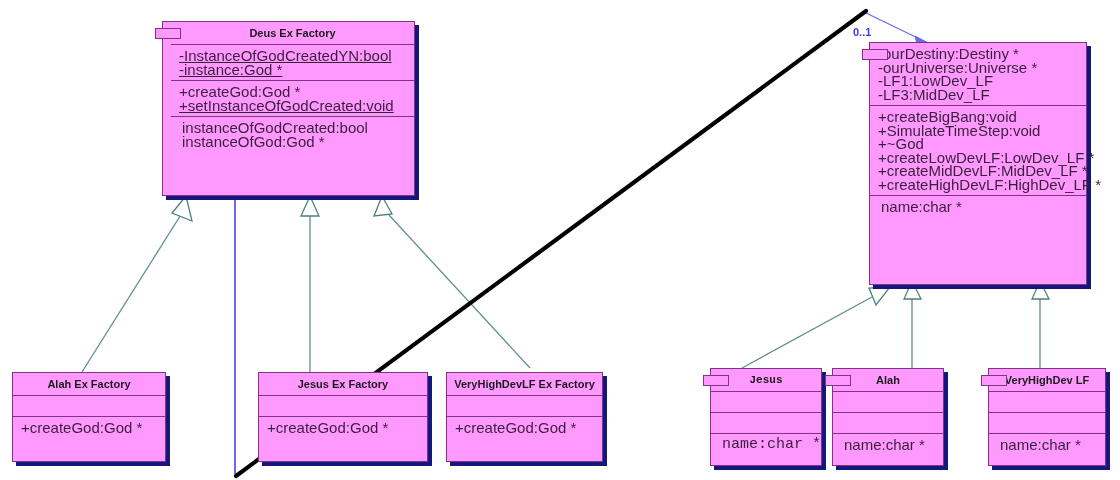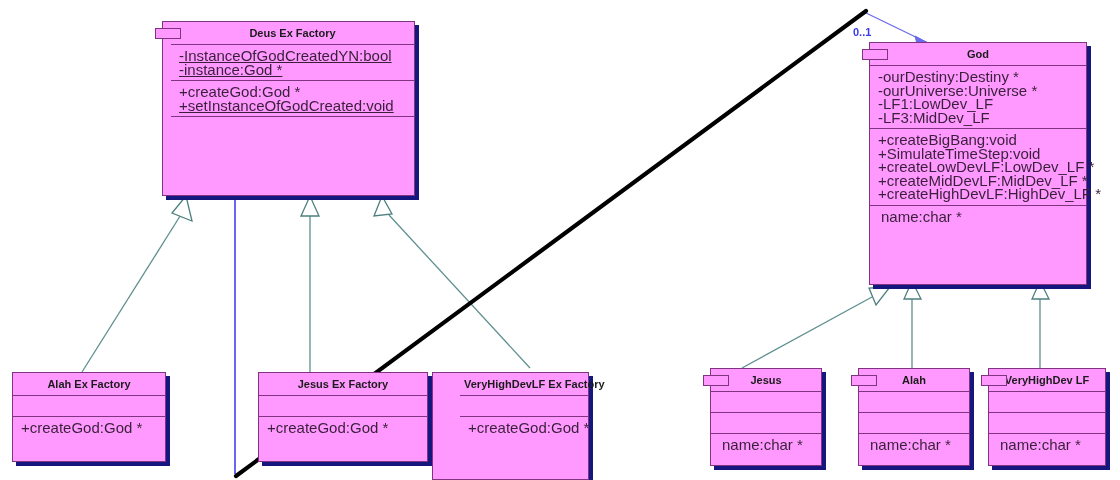--- a/index.html
+++ b/index.html
@@ -125,34 +125,38 @@
     <div class="tab"></div>
     <div class="cls-title">Deus Ex Factory</div>
     <div class="compartment">
       <div class="member static">-InstanceOfGodCreatedYN:bool</div>
       <div class="member static">-instance:God *</div>
     </div>
     <div class="compartment">
       <div class="member">+createGod:God *</div>
       <div class="member static">+setInstanceOfGodCreated:void</div>
     </div>
+    <div class="compartment last">
+      <div class="member pad-left">instanceOfGodCreated:bool</div>
+      <div class="member pad-left">instanceOfGod:God *</div>
+    </div>
   </div>
 
   <div class="uml-class" style="left:869px; top:42px; width:218px; height:243px;">
     <div class="tab"></div>
-    <div class="cls-title">God</div>
     <div class="compartment">
       <div class="member">-ourDestiny:Destiny *</div>
       <div class="member">-ourUniverse:Universe *</div>
       <div class="member">-LF1:LowDev_LF</div>
       <div class="member">-LF3:MidDev_LF</div>
     </div>
     <div class="compartment">
       <div class="member">+createBigBang:void</div>
       <div class="member">+SimulateTimeStep:void</div>
+      <div class="member">+~God</div>
       <div class="member">+createLowDevLF:LowDev_LF *</div>
       <div class="member">+createMidDevLF:MidDev_LF *</div>
       <div class="member">+createHighDevLF:HighDev_LF *</div>
     </div>
     <div class="compartment last">
       <div class="member pad-left">name:char *</div>
     </div>
   </div>
 
   <div class="uml-class" style="left:12px; top:372px; width:154px; height:90px;">
@@ -164,39 +168,39 @@
   </div>
 
   <div class="uml-class" style="left:258px; top:372px; width:170px; height:90px;">
     <div class="cls-title">Jesus Ex Factory</div>
     <div class="compartment empty-comp"></div>
     <div class="compartment last">
       <div class="member">+createGod:God *</div>
     </div>
   </div>
 
-  <div class="uml-class" style="left:432px; top:372px; width:157px; height:108px;padding-left:27px;">
+  <div class="uml-class" style="left:446px; top:372px; width:157px; height:90px;">
     <div class="cls-title">VeryHighDevLF Ex Factory</div>
     <div class="compartment empty-comp"></div>
     <div class="compartment last">
       <div class="member">+createGod:God *</div>
     </div>
   </div>
 
-  <div class="uml-class" style="left:710px; top:368px; width:112px; height:98px;">
+  <div class="uml-class" style="left:710px; top:368px; width:112px; height:98px;font-family:Liberation Mono, monospace;">
     <div class="tab"></div>
     <div class="cls-title">Jesus</div>
     <div class="compartment empty-comp"></div>
     <div class="compartment empty-comp"></div>
     <div class="compartment last">
       <div class="member pad-left">name:char *</div>
     </div>
   </div>
 
-  <div class="uml-class" style="left:858px; top:368px; width:112px; height:98px;">
+  <div class="uml-class" style="left:832px; top:368px; width:112px; height:98px;">
     <div class="tab"></div>
     <div class="cls-title">Alah</div>
     <div class="compartment empty-comp"></div>
     <div class="compartment empty-comp"></div>
     <div class="compartment last">
       <div class="member pad-left">name:char *</div>
     </div>
   </div>
 
   <div class="uml-class" style="left:988px; top:368px; width:118px; height:98px;">

